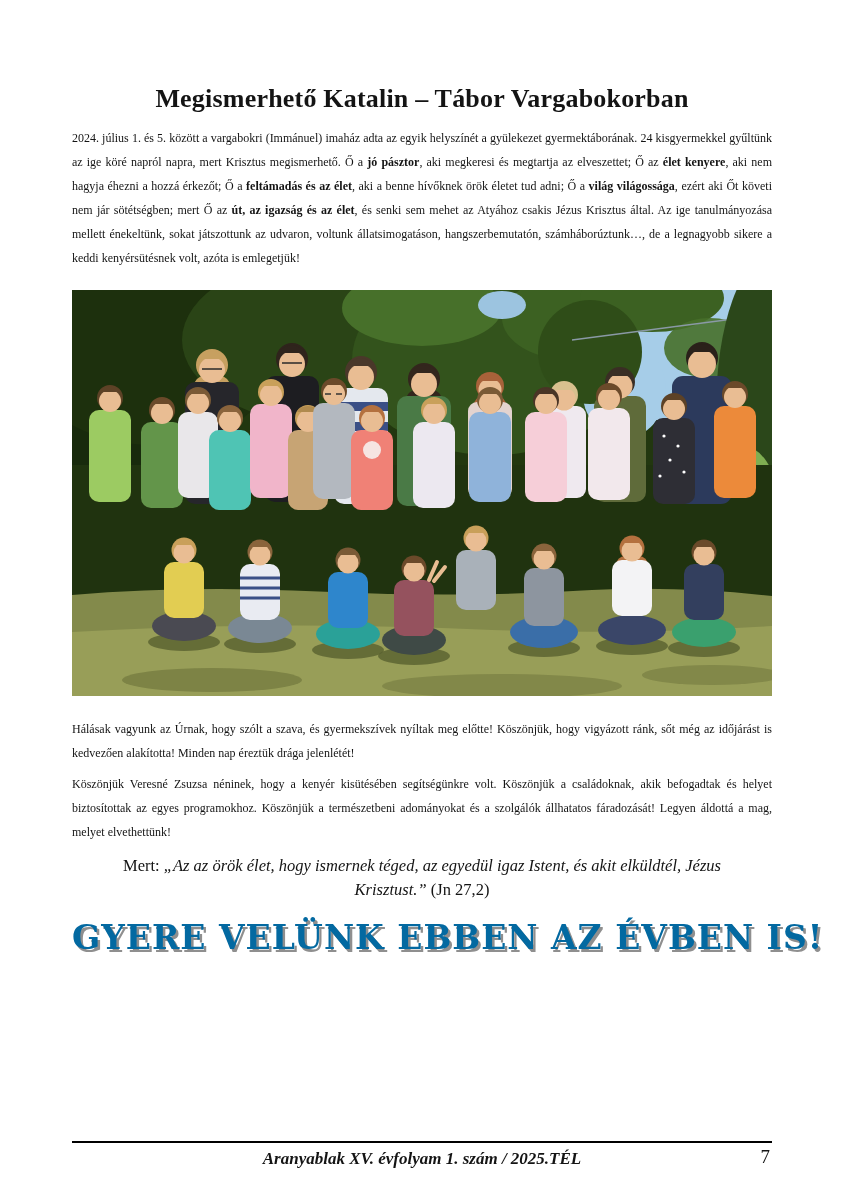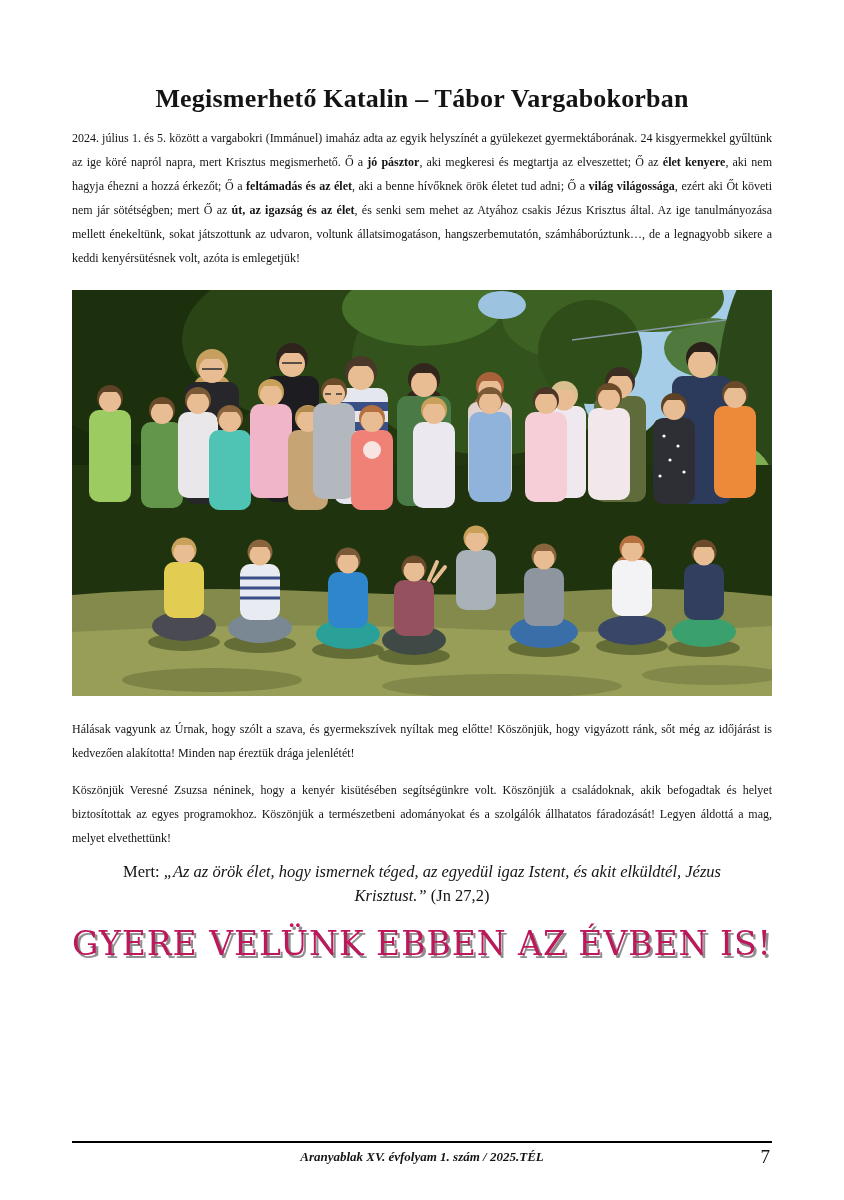--- a/index.html
+++ b/index.html
@@ -23,21 +23,21 @@
     font-weight:bold;
     letter-spacing:0.2px;
   }
   .para{
     margin:12px 0 0 0;
     font-size:12px;
     line-height:24px;
     text-align:justify;
   }
   .para.after-photo{margin-top:21px;}
-  .para.thanks2{margin-top:13px;}
+  .para.thanks2{margin-top:7px;}
   .photo-wrap{
     margin-top:20px;
     width:700px;height:406px;
     line-height:0;
   }
   .quote{
     margin:10px 0 0 0;
     font-size:16.5px;
     line-height:24px;
     text-align:center;
@@ -46,39 +46,39 @@
   .author{
     margin:2px 0 0 0;
     font-size:16px;
     font-style:italic;
     text-align:right;
   }
   .banner{
     margin:16px 0 0 0;
     text-align:center;
     font-family:"DejaVu Serif", serif;
-    font-weight:normal;
+    font-weight:bold;
     font-size:33px;
     letter-spacing:1px;
-    color:#be185d;
+    color:#0369a1;
     text-shadow:2.5px 2.5px 0 #8f8f8f;
     white-space:nowrap;
   }
   .footer-rule{
     position:absolute;
     left:72px;top:1141px;
     width:700px;height:2px;
     background:#000;
   }
   .footer-issue{
     position:absolute;
     left:72px;top:1149px;
     width:700px;
     text-align:center;
-    font-size:13px;
+    font-size:17px;
     font-weight:bold;
     font-style:italic;
   }
   .footer-page{
     position:absolute;
     right:74px;top:1146px;
     font-size:19px;
   }
 </style>
 </head>

